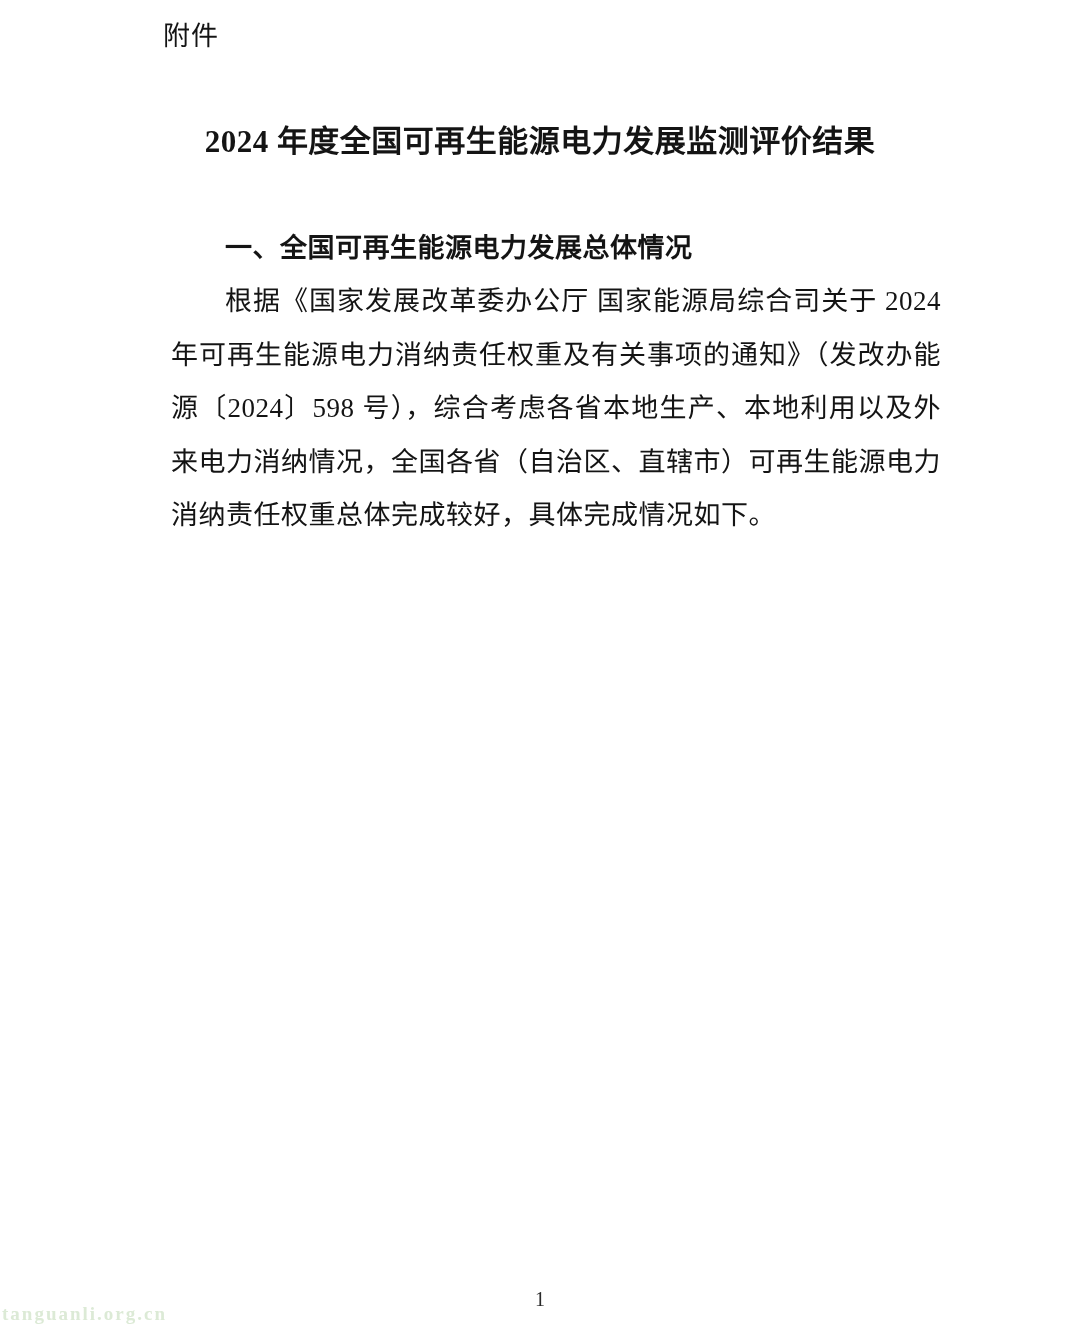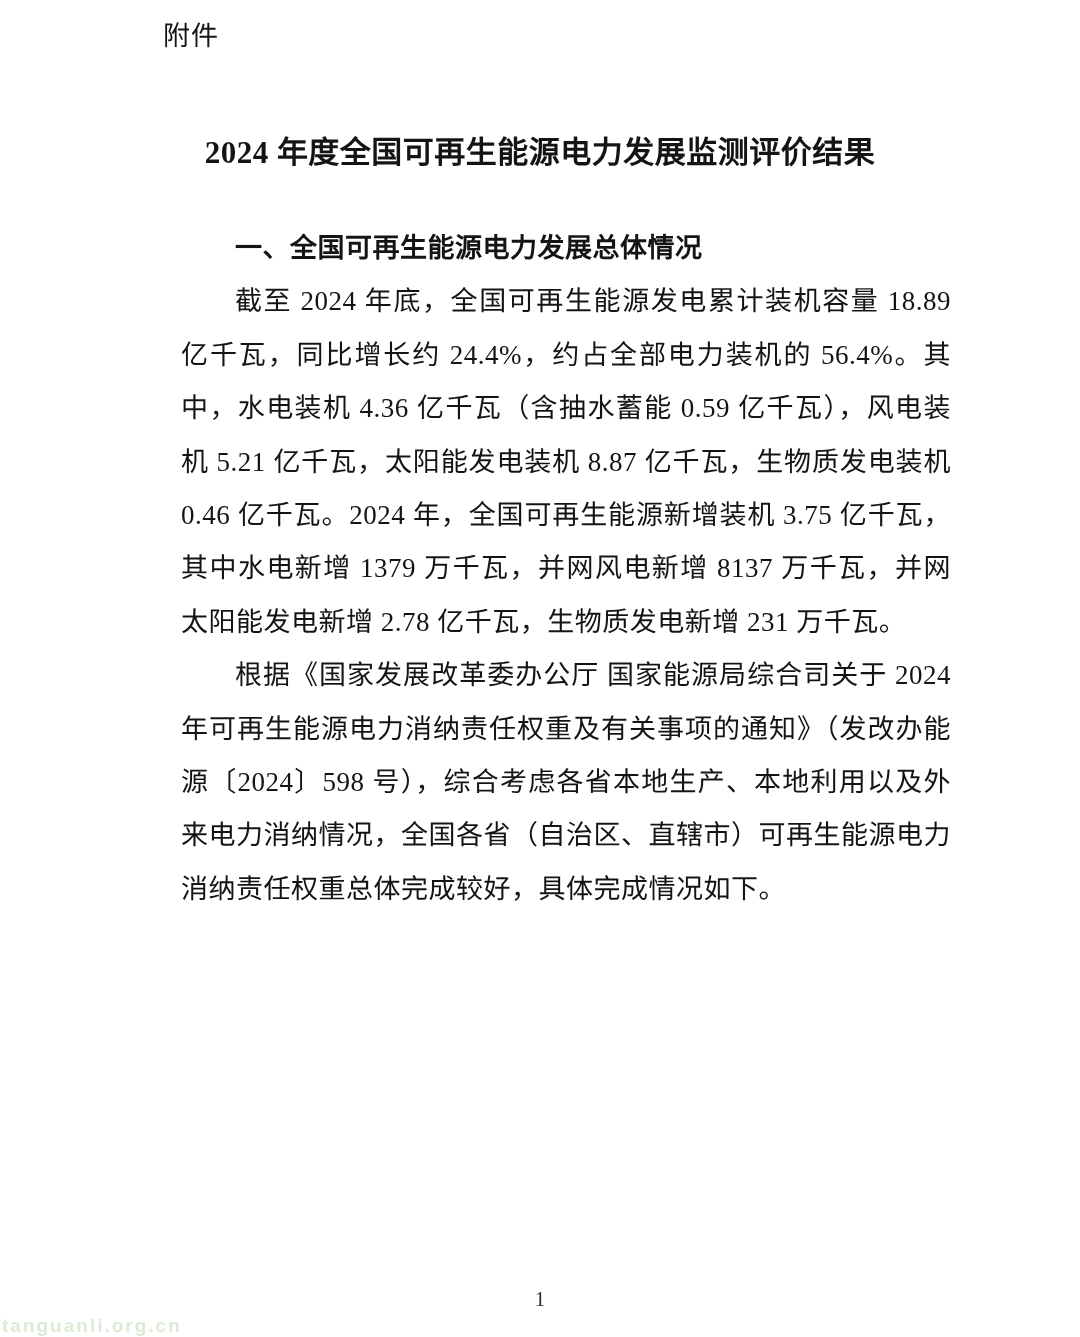--- a/index.html
+++ b/index.html
@@ -28,34 +28,34 @@
     top: 14px;
     left: 163px;
     font-size: 27px;
     font-weight: 500;
     letter-spacing: 1px;
     text-align: center;
   }
 
   .doc-title {
     position: absolute;
-    top: 127px;
+    top: 116px;
     left: 100px;
     right: 100px;
     text-align: center;
     font-size: 31px;
     font-weight: 700;
     letter-spacing: 0.5px;
     white-space: nowrap;
   }
 
   .doc-content {
     position: absolute;
     top: 222px;
-    left: 181px;
+    left: 171px;
     width: 770px;
   }
 
   .doc-content h2 {
     font-size: 27px;
     font-weight: 700;
     line-height: 53.4px;
     text-indent: 2em;
     letter-spacing: 0.5px;
   }
@@ -76,43 +76,42 @@
     right: 0;
     text-align: center;
     font-size: 20px;
     color: #2a2a2a;
     font-family: "Liberation Serif", serif;
   }
 
   .watermark {
     position: absolute;
     left: 2px;
-    bottom: 0;
-    font-family: Liberation Sans, sans-serif;
+    bottom: 12px;
+    font-family: Liberation Serif, serif;
     font-weight: 700;
     font-size: 19px;
     letter-spacing: 2px;
     color: #dcead6;
     user-select: none;
   }
 </style>
 </head>
 <body>
 
 <div class="page">
 
   <div class="attachment-label">附件</div>
 
   <h1 class="doc-title">2024 年度全国可再生能源电力发展监测评价结果</h1>
 
   <div class="doc-content">
 
     <h2>一、全国可再生能源电力发展总体情况</h2>
 
-    <p>截至 2024 年底，全国可再生能源发电累计装机容量 18.89 亿千瓦，同比增长约 24.4%，约占全部电力装机的 56.4%。其中，水电装机 4.36 亿千瓦（含抽水蓄能 0.59 亿千瓦），风电装机 5.21 亿千瓦，太阳能发电装机 8.87 亿千瓦，生物质发电装机 0.46 亿千瓦。2024 年，全国可再生能源新增装机 3.75 亿千瓦，其中水电新增 1379 万千瓦，并网风电新增 8137 万千瓦，并网太阳能发电新增 2.78 亿千瓦，生物质发电新增 231 万千瓦。</p>
 
 
 
     <p>根据《国家发展改革委办公厅 国家能源局综合司关于 2024 年可再生能源电力消纳责任权重及有关事项的通知》（发改办能源〔2024〕598 号），综合考虑各省本地生产、本地利用以及外来电力消纳情况，全国各省（自治区、直辖市）可再生能源电力消纳责任权重总体完成较好，具体完成情况如下。</p>
 
   </div>
 
   <div class="page-number">1</div>
 
   <div class="watermark">tanguanli.org.cn</div>

